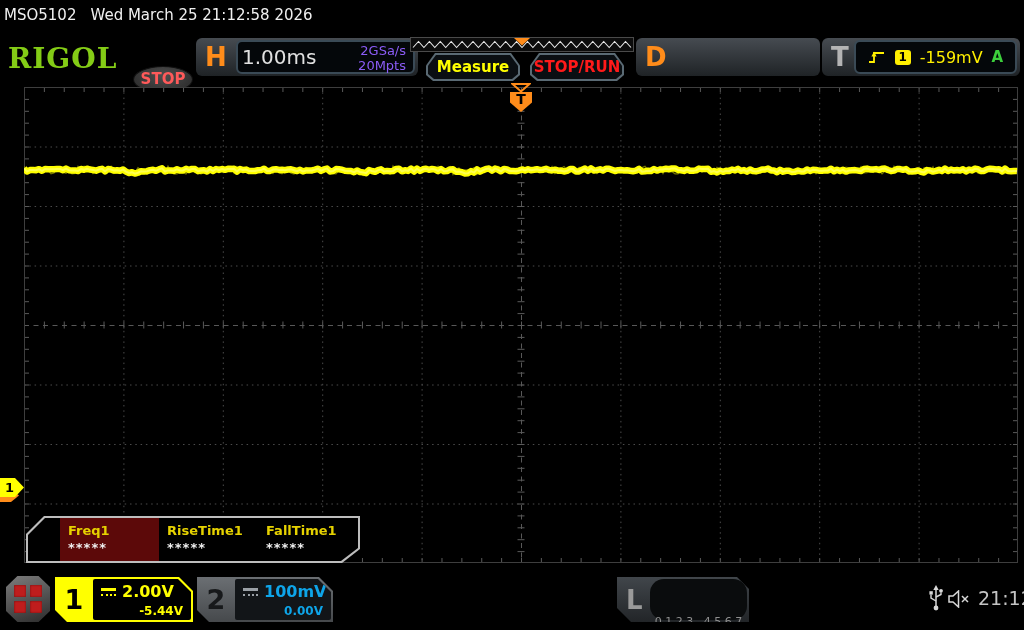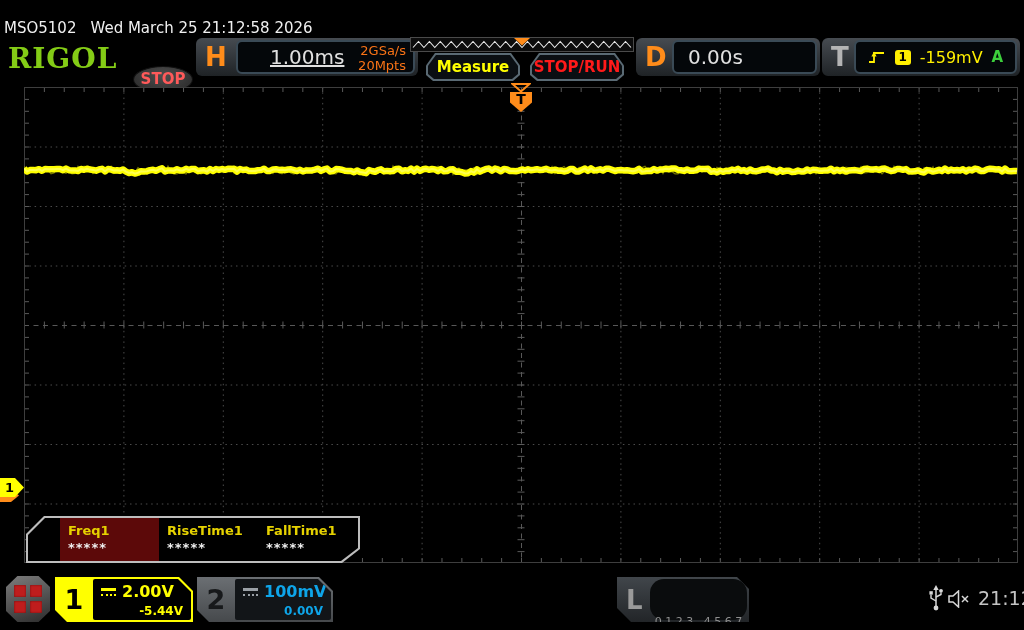--- a/index.html
+++ b/index.html
@@ -1,36 +1,36 @@
 <!DOCTYPE html>
 <html><head>
 <meta charset="utf-8">
 <style>
   html,body{margin:0;padding:0;background:#000;}
   *{box-sizing:border-box;font-family:"DejaVu Sans","Liberation Sans",sans-serif;}
   #screen{position:relative;width:1024px;height:630px;background:#000;overflow:hidden;}
 
   
-  #titlebar{position:absolute;left:4px;top:6px;color:#f0f0f0;font-size:15px;white-space:nowrap;margin-top:13px;}
+  #titlebar{position:absolute;left:4px;top:6px;color:#f0f0f0;font-size:15px;white-space:nowrap;}
   #titlebar .dt{margin-left:14px;}
 
   
   #logo{position:absolute;left:8px;top:42px;font-family:"DejaVu Serif","Liberation Serif",serif;
         font-weight:bold;font-size:28px;color:#84cc16;letter-spacing:1px;}
   #stop-pill{position:absolute;left:133px;top:46px;width:60px;height:27px;border-radius:50%;
         background:radial-gradient(ellipse at 50% 35%,#4e4e4e,#262626);border:1px solid #101010;
         color:#ff5a5a;font-weight:bold;font-size:15px;text-align:center;line-height:25px;margin-top:20px;}
   .block{position:absolute;height:38px;top:38px;background:linear-gradient(180deg,#464b51,#1f2326);border-radius:6px;}
   .block .letter{position:absolute;left:9px;top:50%;transform:translateY(-50%);font-size:26px;font-weight:bold;}
   .letter.orange{color:#ff8c1a;} .letter.gray{color:#b4b4b4;}
   .block .panel{position:absolute;top:2px;bottom:2px;right:3px;background:#04070a;
         border:2px solid #3a4a56;border-radius:6px;}
   #h-block{left:196px;width:222px;} #h-block .panel{left:40px;}
-  #h-timebase{position:absolute;left:32px;top:50%;transform:translateY(-50%);font-size:20px;color:#e0e0e0;text-decoration:underline;}
-  #h-rate{position:absolute;right:7px;top:1px;text-align:right;font-size:13px;color:#f97316;line-height:15px;}
+  #h-timebase{position:absolute;left:4px;top:50%;transform:translateY(-50%);font-size:20px;color:#e0e0e0;}
+  #h-rate{position:absolute;right:7px;top:1px;text-align:right;font-size:13px;color:#8b5cf6;line-height:15px;}
   #d-block{left:636px;width:184px;} #d-block .panel{left:36px;}
   #d-value{position:absolute;left:14px;top:50%;transform:translateY(-50%);font-size:20px;color:#e0e0e0;}
   #t-block{left:822px;width:198px;} #t-block .panel{left:32px;display:flex;align-items:center;justify-content:center;gap:9px;}
   #t-badge{display:inline-block;width:16px;height:15px;background:#ffef00;border-radius:3px;
         color:#000;font-size:12px;font-weight:bold;text-align:center;line-height:15px;}
   #t-level{color:#ffef00;font-size:16px;}
   #t-sweep{color:#3ccf3c;font-size:15px;font-weight:bold;}
 
   
   #membar{position:absolute;left:410px;top:37px;width:224px;height:15px;background:#0c0c0c;
@@ -139,23 +139,20 @@
 
   <div id="stoprun-btn" class="tbtn">
     <div class="in">STOP/RUN</div>
   </div>
   <div id="measure-btn" class="tbtn">
     <div class="in">Measure</div>
   </div>
 
   <div id="d-block" class="block">
     <span class="letter orange">D</span>
-    <div class="panel">
-      <span id="d-value">0.00s</span>
-    </div>
   </div>
 
   <div id="t-block" class="block">
     <span class="letter gray">T</span>
     <div class="panel">
       <svg width="18" height="14" viewBox="0 0 18 14">
         <polyline points="1,12 6,12 6,3 16,3" fill="none" stroke="#ffef00" stroke-width="1.8"></polyline>
         <polygon points="6,1.5 3.4,6.5 8.6,6.5" fill="#ffef00"></polygon>
       </svg>
       <span id="t-badge">1</span>

